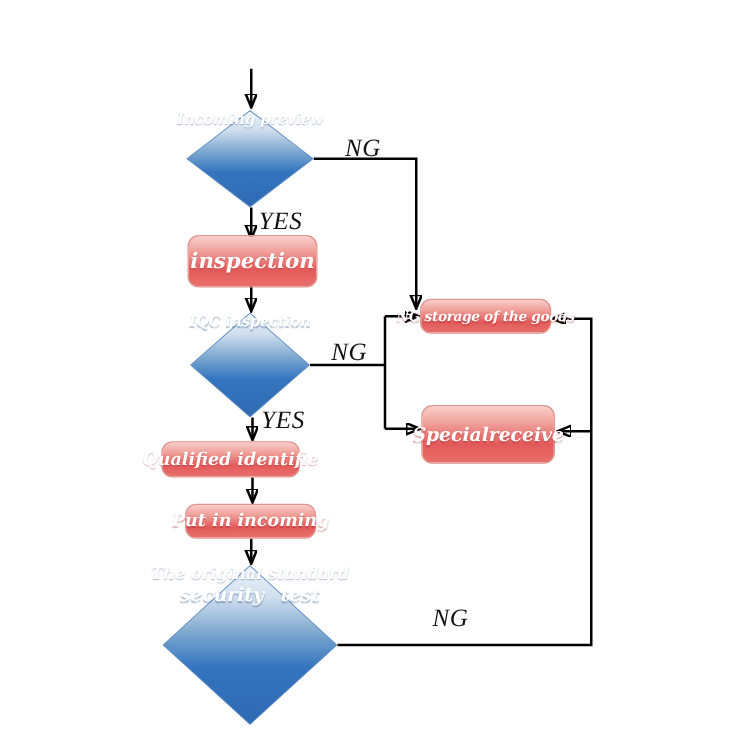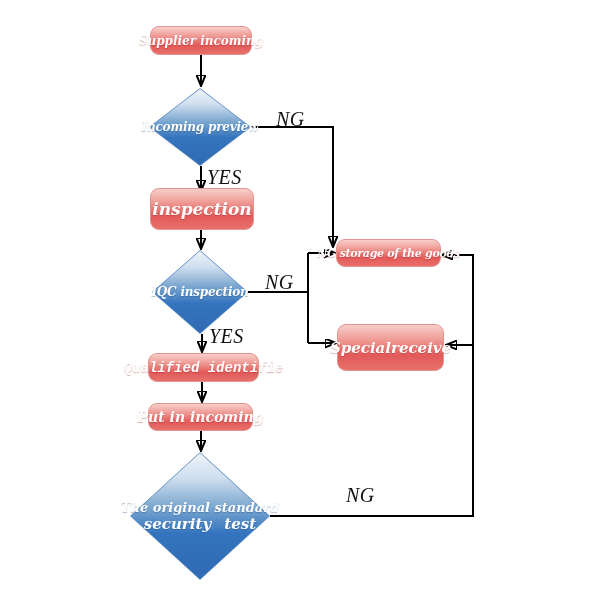--- a/index.html
+++ b/index.html
@@ -24,21 +24,21 @@
         clip-path:polygon(50% 0,100% 50%,50% 100%,0 50%);}
   .diamond .fill{position:absolute;left:1px;top:1px;right:1px;bottom:1px;
         background:linear-gradient(180deg,
           var(--diamond_gradient_top,#eef3f9) 0%,
           #cfdeee 20%,
           var(--diamond_gradient_mid,#7ea9d0) 42%,
           var(--diamond_gradient_main,#3474be) 64%,
           var(--diamond_gradient_deep,#2f6ab2) 100%);
         clip-path:polygon(50% 0,100% 50%,50% 100%,0 50%);}
   .diamond .lbl{position:absolute;left:0;top:0;right:0;bottom:0;display:flex;
-        flex-direction:column;align-items:center;justify-content:center;
+        flex-direction:column;align-items:center;justify-content:flex-start;
         text-shadow:0 1px 1px rgba(20,60,110,.35);}
   .edge-label{position:absolute;font-style:italic;font-size:20px;
         color:var(--label_text,#111);letter-spacing:.5px;font-family:Liberation Serif, serif;}
   .security-line2{word-spacing:8px;font-size:15px;}
 </style>
 </head>
 <body>
 
 <div class="canvas">
 
@@ -56,29 +56,26 @@
     <path d="M308,253 L308,343"></path>
     <path d="M308,253 L334,253" marker-end="url(#ah)"></path>
     <path d="M308,343 L335,343" marker-end="url(#ah)"></path>
     <path d="M202,334 L202,351" marker-end="url(#ah)"></path>
     <path d="M202,382 L202,401" marker-end="url(#ah)"></path>
     <path d="M201,431 L201,450" marker-end="url(#ah)"></path>
     <path d="M270,516 L473,516 L473,255 L443,255" marker-end="url(#ah)"></path>
     <path d="M473,345 L447,345" marker-end="url(#ah)"></path>
   </svg>
 
-  <div class="node pbox" style="left:150px;top:26px;width:102px;height:29px;font-size:12px;">
-    <span>Supplier incoming</span>
-  </div>
 
   <div class="node pbox" style="left:150px;top:188px;width:104px;height:42px;font-size:17px;">
     <span>inspection</span>
   </div>
 
-  <div class="node pbox" style="left:148px;top:353px;width:111px;height:29px;font-size:14px;font-family:Liberation Mono, monospace;">
+  <div class="node pbox" style="left:129px;top:353px;width:111px;height:29px;font-size:14px;">
     <span>Qualified identifie</span>
   </div>
 
   <div class="node pbox" style="left:148px;top:403px;width:105px;height:28px;font-size:14px;">
     <span>Put in incoming</span>
   </div>
 
   <div class="node pbox" style="left:336px;top:239px;width:105px;height:28px;font-size:11px;letter-spacing:-0.3px;">
     <span>NG storage of the goods</span>
   </div>

